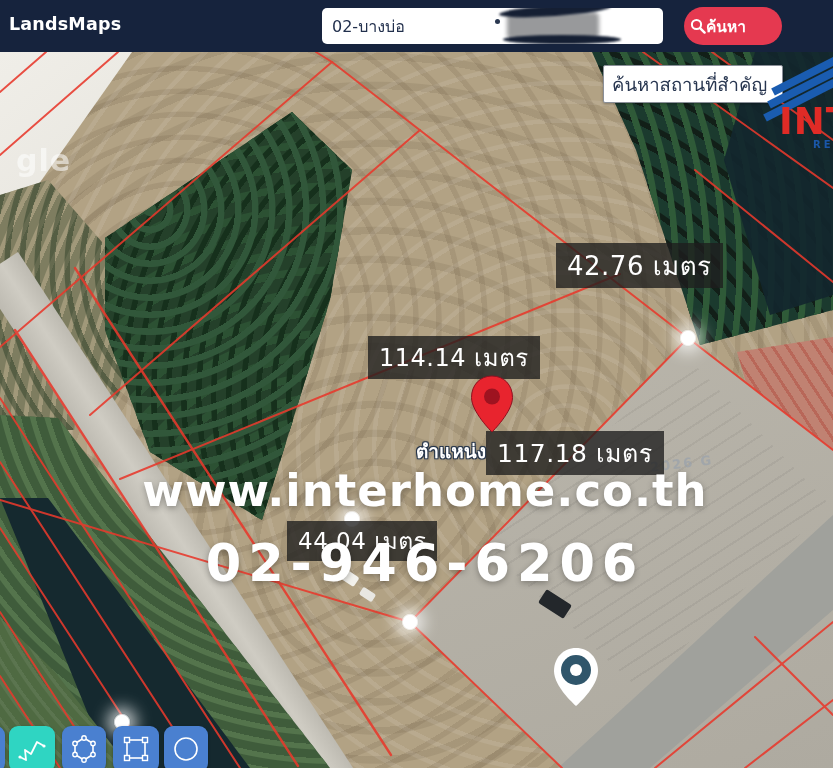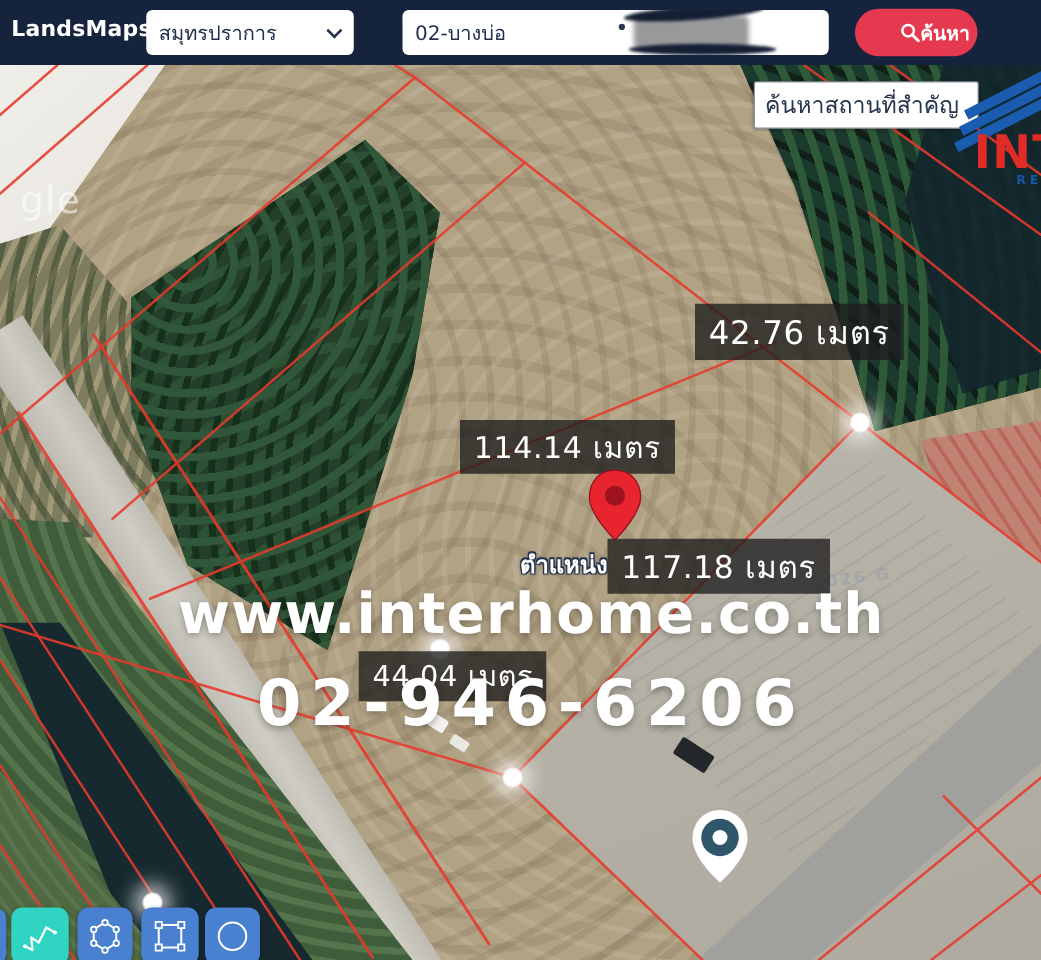--- a/index.html
+++ b/index.html
@@ -24,21 +24,21 @@
     transform:rotate(45deg);pointer-events:none;}
   #province-wrap{left:117px;width:166px;}
   #district-wrap{left:291px;width:192px;margin-left:31px;}
   #nav-input-wrap{position:absolute;left:491px;top:8px;width:172px;height:36px;background:#fff;border-radius:5px;overflow:hidden;}
   #nav-input-wrap input{width:100%;height:100%;border:none;outline:none;background:transparent;padding:0 8px;font-size:15px;color:#22304d;font-family:inherit;}
   .blob-gray{position:absolute;left:16px;top:4px;width:92px;height:28px;background:#98999b;border-radius:5px;filter:blur(2px);pointer-events:none;}
   .blob-dark-top{position:absolute;left:8px;top:-3px;width:112px;height:11px;background:#151f33;border-radius:50%;filter:blur(1.2px);transform:rotate(-4deg);pointer-events:none;}
   .blob-dark-bottom{position:absolute;left:12px;top:27px;width:118px;height:9px;background:#151f33;border-radius:50%;filter:blur(1.2px);pointer-events:none;}
   .blob-dot{position:absolute;left:4px;top:11px;width:5px;height:5px;background:#2a3850;border-radius:50%;pointer-events:none;}
   #search-btn{position:absolute;left:684px;top:7px;width:98px;height:38px;background:#e53950;border:none;border-radius:19px;
-    color:#fff;font-size:15.5px;font-weight:600;cursor:pointer;display:flex;align-items:center;justify-content:flex-end;gap:0;font-family:inherit;}
+    color:#fff;font-size:15.5px;font-weight:600;cursor:pointer;display:flex;align-items:center;justify-content:flex-start;gap:0;font-family:inherit;}
   
   #map{position:absolute;left:0;top:52px;width:833px;height:716px;background:#b2a284;z-index:1;overflow:hidden;}
   .patch{position:absolute;left:0;top:0;width:833px;height:716px;}
   #field-speckle{
     background-image:
       repeating-radial-gradient(circle at 22% 38%, rgba(92,74,52,.14) 0 5px, transparent 6px 23px),
       repeating-radial-gradient(circle at 68% 55%, rgba(255,255,255,.09) 0 4px, transparent 5px 19px),
       repeating-radial-gradient(circle at 45% 70%, rgba(80,66,44,.12) 0 7px, transparent 8px 29px);
   }
   #concrete-tl{background:linear-gradient(140deg,#f0eee8,#d5d3cb 60%,#c7c5bc);
@@ -88,21 +88,21 @@
   #marker-label{position:absolute;z-index:4;color:#fff;font-weight:700;font-size:19px;white-space:nowrap;
     text-shadow:0 0 3px #27364b,1px 1px 0 #27364b,-1px -1px 0 #27364b,1px -1px 0 #27364b,-1px 1px 0 #27364b;}
   #red-pin{position:absolute;left:469px;top:375px;z-index:5;cursor:pointer;}
   .wm{position:absolute;left:30px;width:790px;text-align:center;color:#fff;z-index:6;white-space:nowrap;
     text-shadow:0 2px 6px rgba(0,0,0,.3);}
   #wm-site{top:464px;font-size:45px;font-weight:600;letter-spacing:1px;}
   #wm-phone{top:534px;font-size:51px;font-weight:700;letter-spacing:7px;}
   #poi-marker{position:absolute;left:552px;top:646px;z-index:4;cursor:pointer;}
   .poi-text{position:absolute;z-index:4;color:#fff;font-weight:700;font-size:26px;white-space:nowrap;
     text-shadow:0 0 4px #1d3346,2px 0 0 #1d3346,-2px 0 0 #1d3346,0 2px 0 #1d3346,0 -2px 0 #1d3346;}
-  #attr-google{position:absolute;left:16px;top:143px;z-index:3;color:rgba(255,255,255,.55);font-size:30px;font-weight:400;letter-spacing:1px;}
+  #attr-google{position:absolute;left:16px;top:143px;z-index:3;color:rgba(255,255,255,.55);font-size:30px;font-weight:700;letter-spacing:1px;}
   #attr-year{position:absolute;left:650px;top:456px;z-index:3;color:rgba(150,160,172,.65);font-size:13px;font-weight:700;transform:rotate(-7deg);letter-spacing:2px;}
   
   #poi-search{position:absolute;left:603px;top:65px;width:180px;height:38px;z-index:30;
     background:#fff;border:1px solid #8a8f98;border-radius:2px;box-shadow:0 1px 3px rgba(0,0,0,.3);}
   #poi-search input{width:100%;height:100%;border:none;outline:none;background:transparent;
     padding:0 8px;font-size:18.5px;color:#ec4899;font-family:inherit;}
   #poi-search input::placeholder{color:#27354f;opacity:1;}
   .logo-stripe{position:absolute;height:8px;background:#1a5cb0;transform:rotate(-27deg);transform-origin:left center;z-index:31;}
   #logo-int{position:absolute;left:779px;top:100px;z-index:31;color:#e02b26;font-size:37px;font-weight:800;letter-spacing:1px;white-space:nowrap;}
   #logo-real{position:absolute;left:781px;top:139px;z-index:31;color:#1a57a8;font-size:10px;font-weight:700;letter-spacing:3px;white-space:nowrap;margin-left:32px;}
@@ -240,26 +240,20 @@
     </button>
     <button class="tool-btn" id="tool-circle">
       <svg width="32" height="32" viewBox="0 0 32 32">
         <circle cx="16" cy="16" r="11" fill="none" stroke="#fff" stroke-width="1.6"></circle>
       </svg>
     </button>
   </div>
 
   <div id="navbar">
     <div class="brand">LandsMaps</div>
-    <div class="selwrap" id="province-wrap">
-      <select>
-        <option>สมุทรปราการ</option>
-      </select>
-      <span class="chev"></span>
-    </div>
     <div class="selwrap" id="district-wrap">
       <select>
         <option>02-บางบ่อ</option>
       </select>
       <span class="chev"></span>
     </div>
     <div id="nav-input-wrap">
       <input type="text" style="">
       <div class="blob-gray"></div>
       <div class="blob-dark-top"></div>

